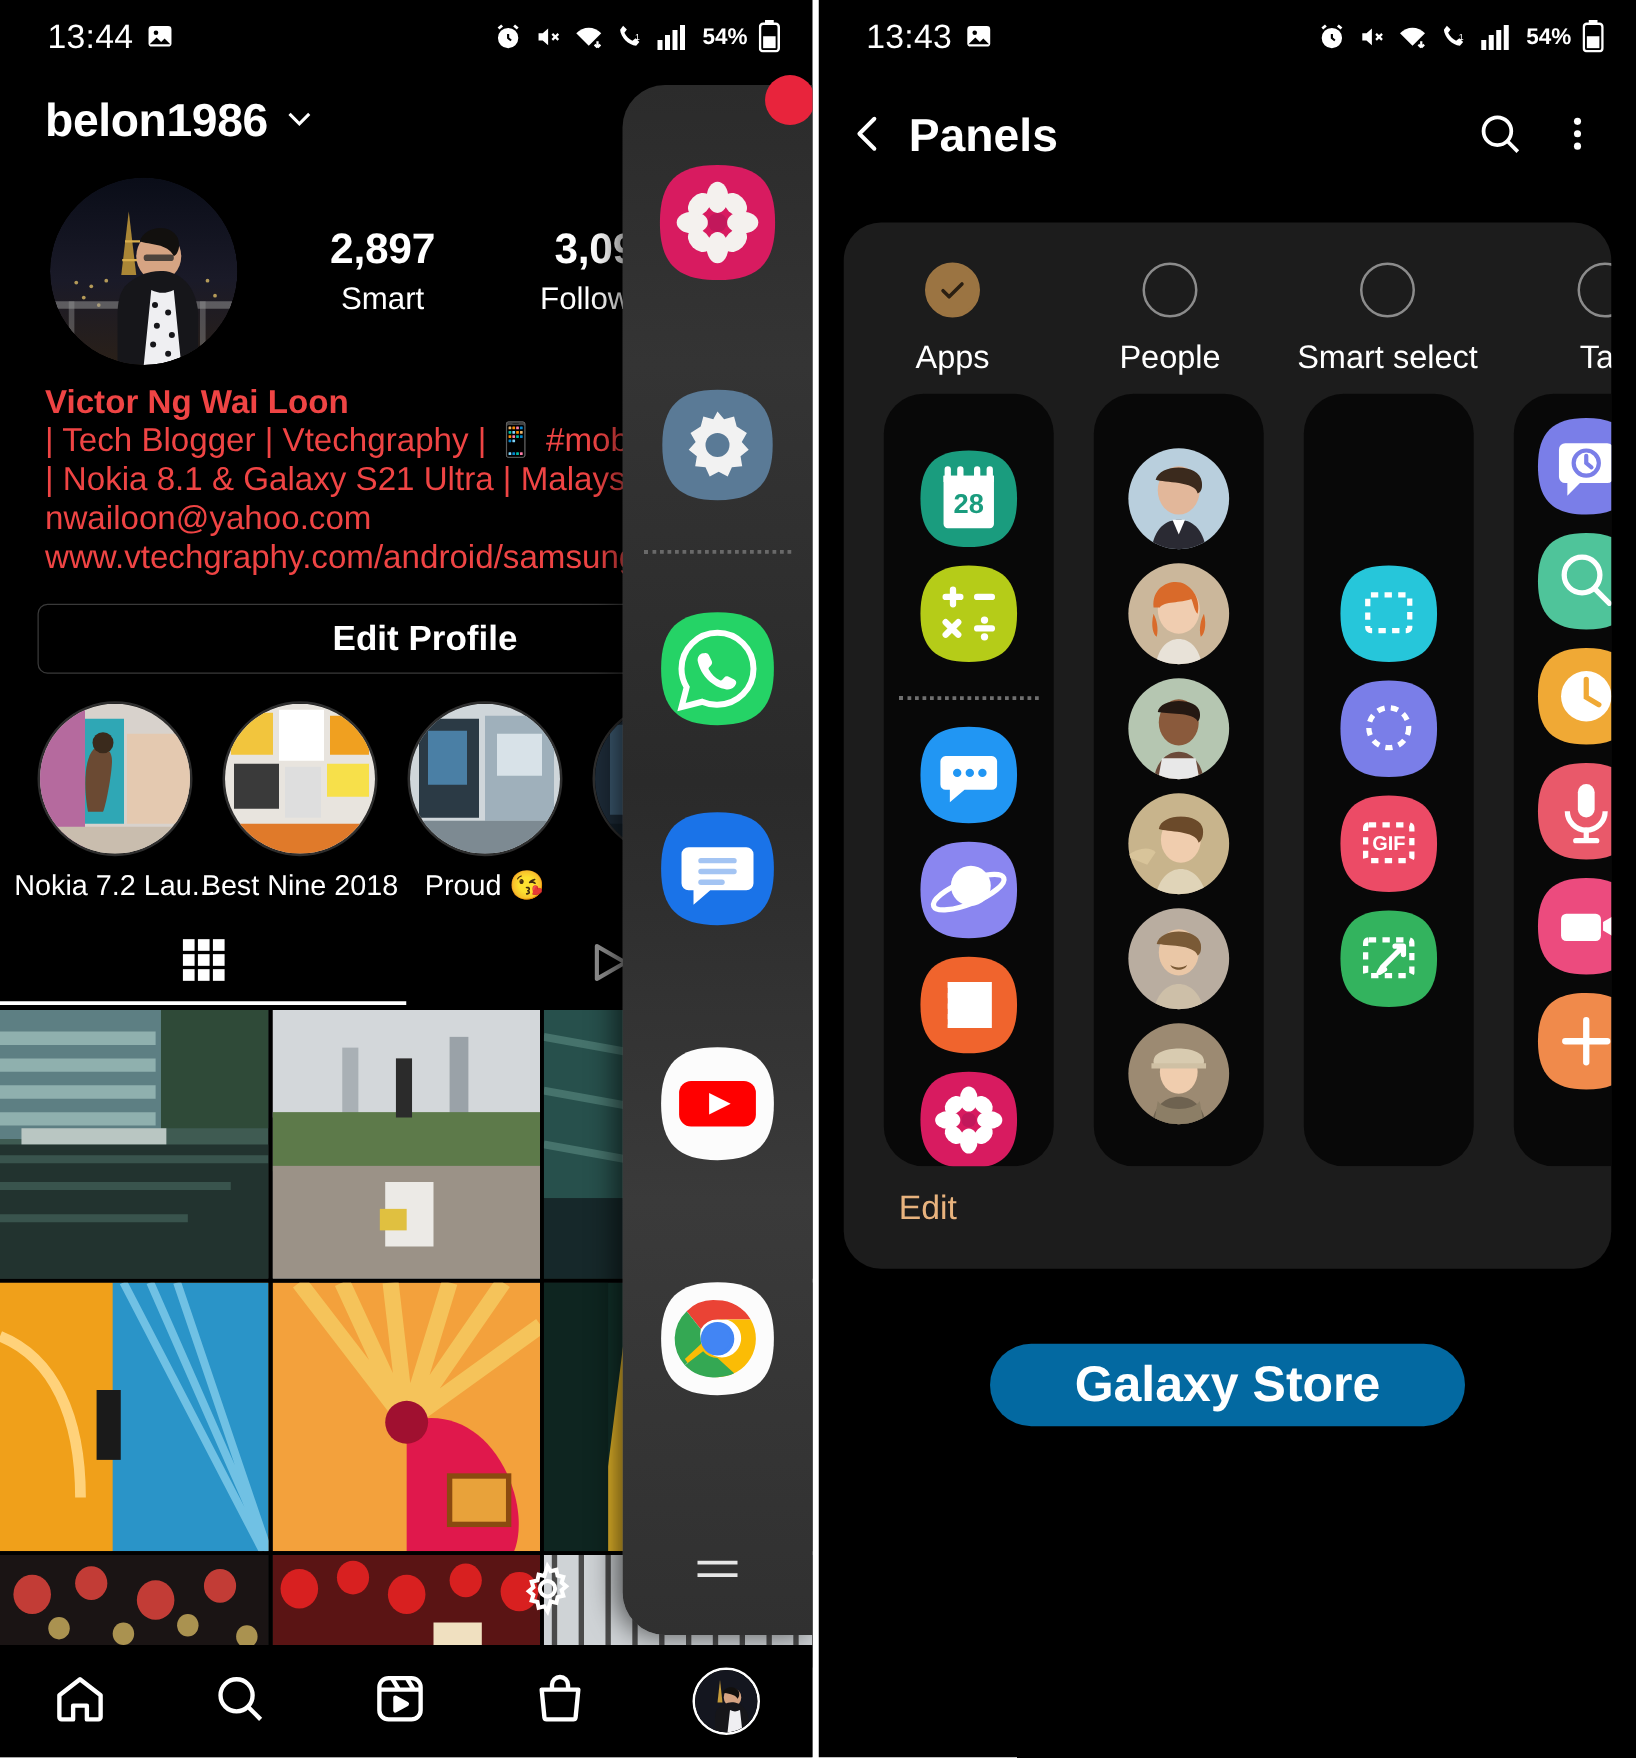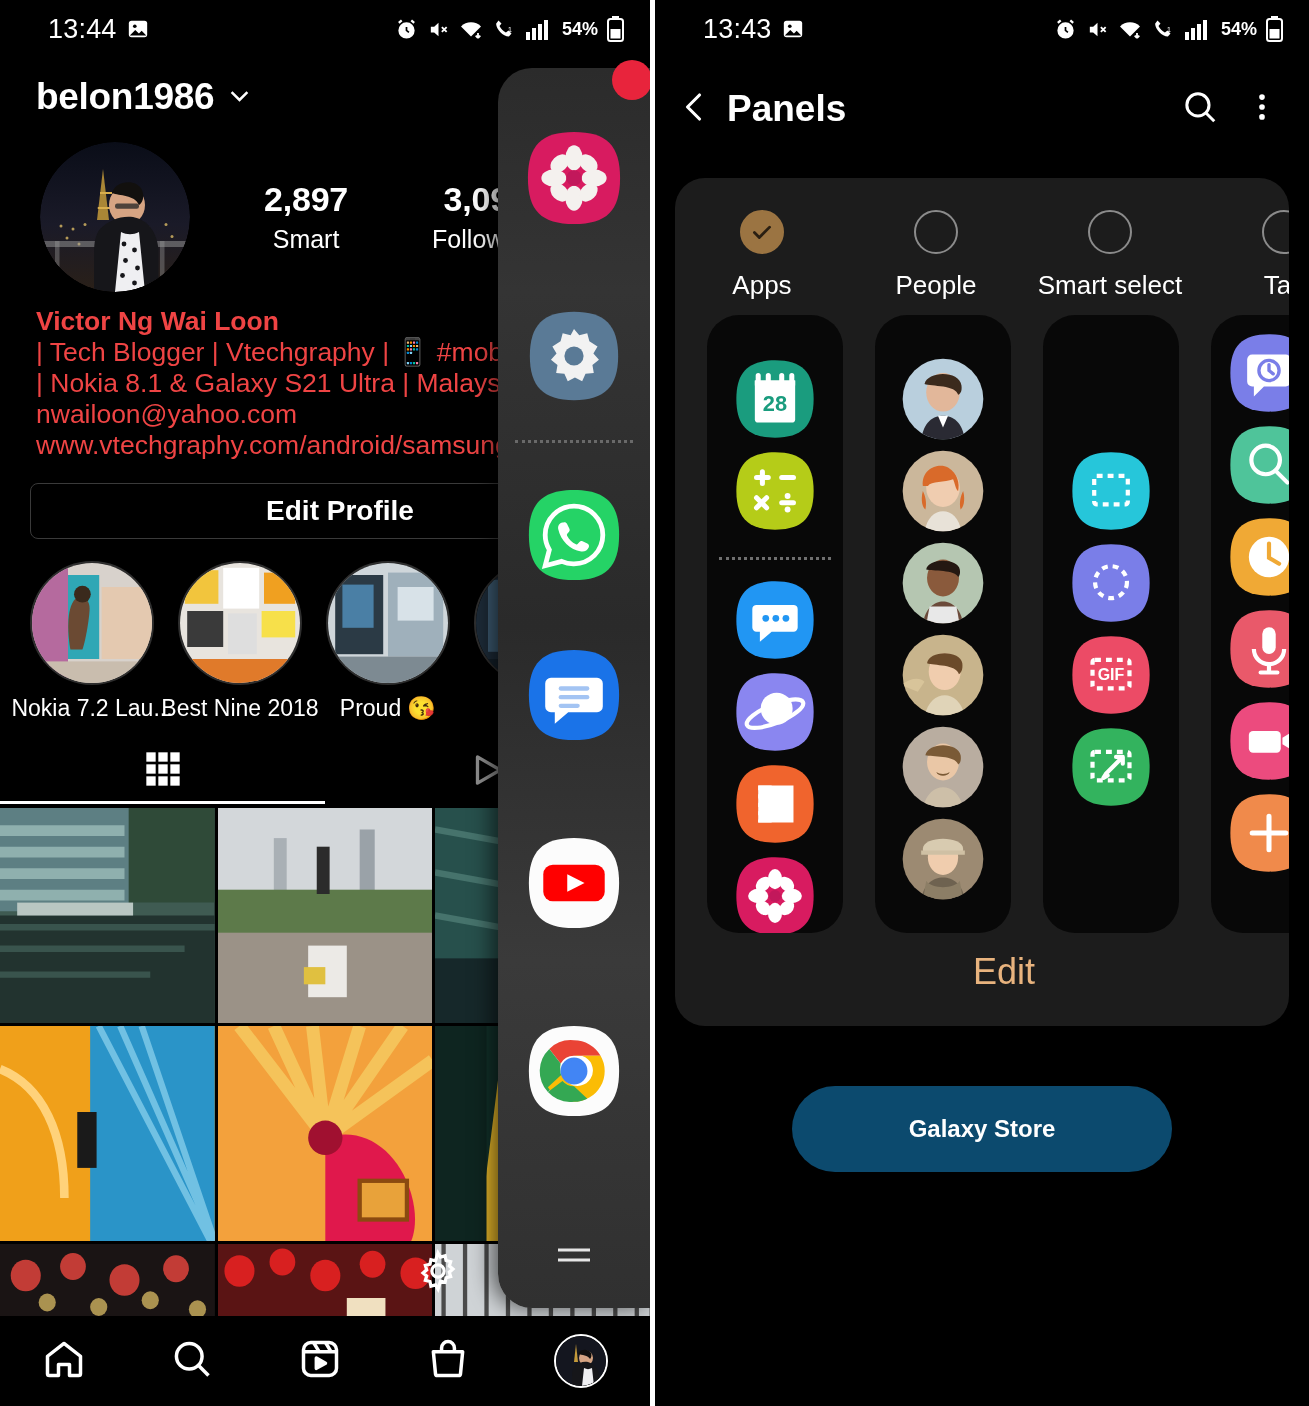--- a/index.html
+++ b/index.html
@@ -9,21 +9,21 @@
   .stage { position:relative; width:1309px; height:1406px; background:#fff; display:flex; }
 
   
   .phone { position:relative; background:#000; overflow:hidden; height:1406px; }
   .phone-left  { width:650px; }
   .gap { width:5px; height:1406px; background:#ffffff; }
   .phone-right { width:654px; }
 
   
   .statusbar { position:relative; height:58px; display:flex; align-items:center;
-               justify-content:space-between; padding:0 26px 0 48px; color:#fff;gap:24px; }
+               justify-content:space-between; padding:0 26px 0 38px; color:#fff;gap:24px; }
   .sb-left { display:flex; align-items:center; gap:10px; }
   .sb-time { font-size:27px; font-weight:400; letter-spacing:.2px; }
   .sb-right { display:flex; align-items:center; gap:9px; }
   .sb-pct { font-size:18px; font-weight:700; margin-left:2px; }
   .ico { display:inline-block; line-height:0; }
 
   
   .ig-header { display:flex; align-items:center; gap:12px; padding:18px 0 10px 36px; }
   .ig-username { color:#fff; font-size:37px; font-weight:700; letter-spacing:-.3px; }
   .chev { color:#fff; }
@@ -94,25 +94,25 @@
   .pn-radio.sel { background:#9b7442; border-color:#9b7442; }
   .pn-tab-label { margin-top:16px; color:#fff; font-size:26px; white-space:nowrap; }
 
   .pn-cols { display:flex; gap:32px; padding:14px 0 0 32px; overflow:hidden; }
   .pn-col { width:136px; flex:none; background:#080808; border-radius:32px; height:618px;
             padding-top:42px; display:flex; flex-direction:column; align-items:center; }
   .pn-col.part { width:116px; }
   .pn-icon { width:84px; height:84px; margin-bottom:8px; }
   .pn-gap { height:92px; }
   .pn-dotsep { width:112px; border-top:3px dotted #6f6f6f; margin:16px 0 18px 0; }
-  .pn-edit { color:#e8b37e; font-size:36px; padding:18px 0 0 44px;text-align:center; }
-
-  .pn-store { margin:60px auto 0 auto; width:380px; height:86px; border-radius:43px;
-              background:#0c4a6e; display:flex; align-items:center; justify-content:center;
-              color:#fff; font-size:24px; font-weight:700; }
+  .pn-edit { color:#e8b37e; font-size:27px; padding:18px 0 0 44px; }
+
+  .pn-store { margin:60px auto 0 auto; width:380px; height:66px; border-radius:43px;
+              background:#0369a1; display:flex; align-items:center; justify-content:center;
+              color:#fff; font-size:40px; font-weight:700; }
 
   .avatarimg { width:100%; height:100%; border-radius:50%; }
 </style>
 </head>
 <body>
 
 <div class="stage">
 
   <div class="phone phone-left">
 

